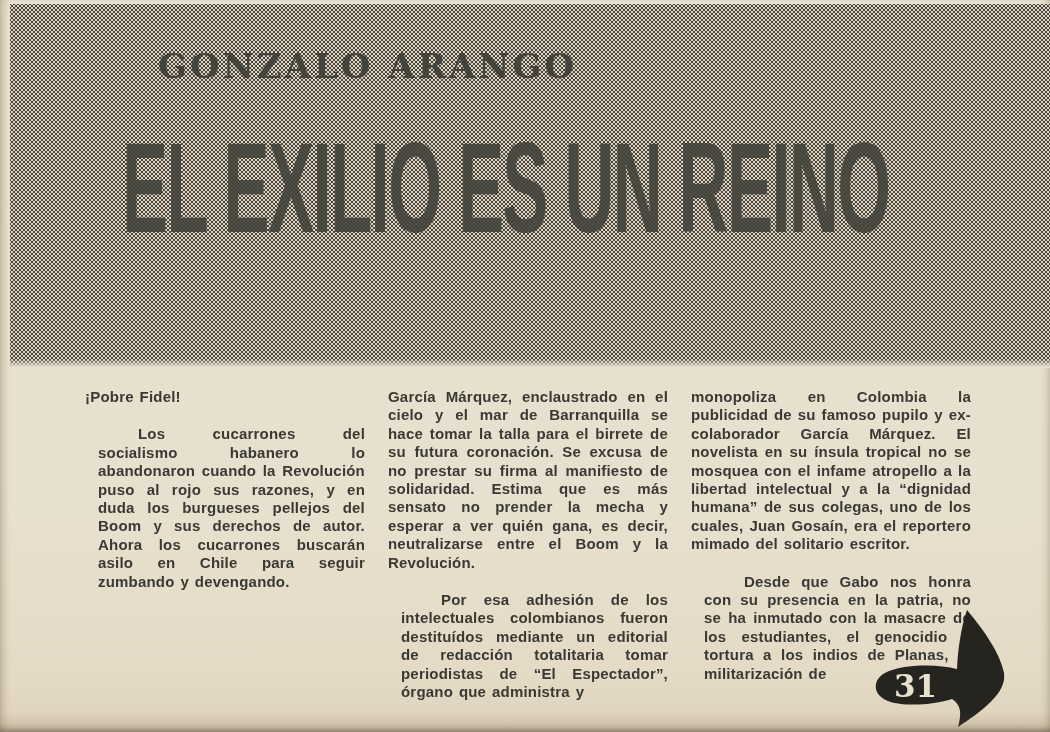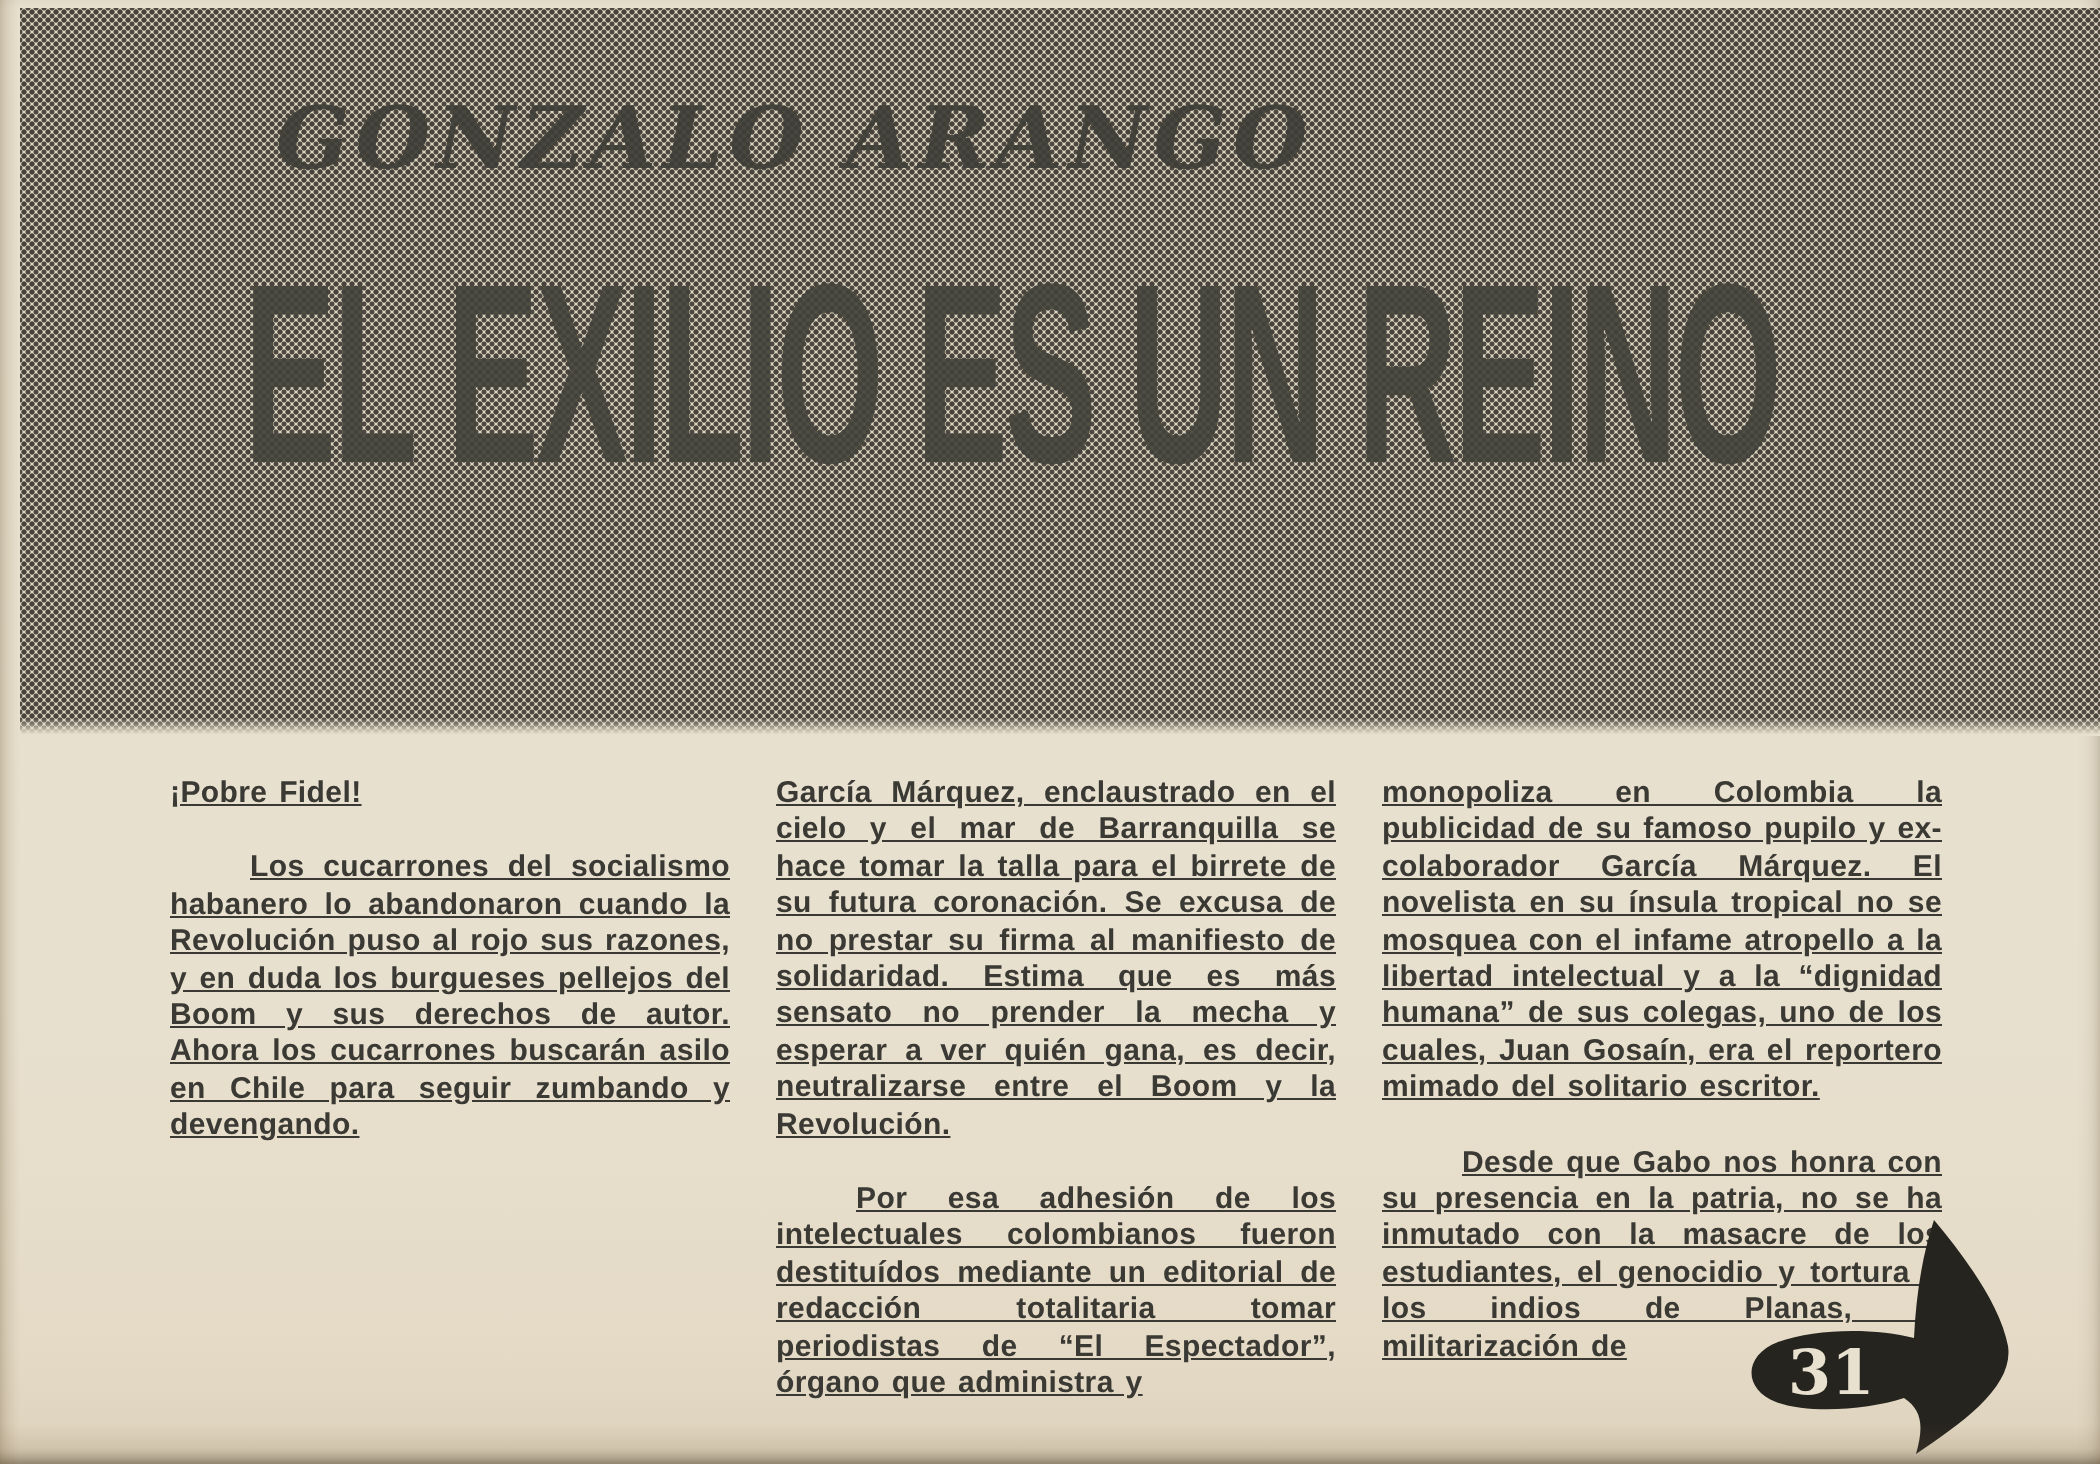--- a/index.html
+++ b/index.html
@@ -23,24 +23,24 @@
     background:
       radial-gradient(circle, #47433b 1.12px, rgba(71,67,59,0) 1.55px) 0 0 / 4px 4px,
       radial-gradient(circle, #4d4941 1.05px, rgba(71,67,59,0) 1.45px) 2px 2px / 4px 4px,
       #ddd5c2;
   }
   .halftone-band::after { 
     content: ""; position: absolute; left: 0; right: 0; bottom: -1px; height: 9px;
     background: linear-gradient(to bottom, rgba(232,224,206,0), #e8e0ce 90%);
   }
   .author {
-    position: absolute; left: 128px; top: 45px;
+    position: absolute; left: 148px; top: 45px;
     font-family: "DejaVu Serif", serif;
-    font-weight: bold; font-style: italic;
-    font-size: 43px; line-height: 1;
+    font-weight: bold; 
+    font-size: 34px; line-height: 1;
     letter-spacing: 3px;
     color: rgba(62,62,55,0.92);
     white-space: nowrap;
   }
   .title {
     position: absolute; left: 112px; top: 120px; margin: 0;
     white-space: nowrap;
   }
   .title-inner {
     display: inline-block;
@@ -58,23 +58,22 @@
     display: flex; gap: 23px;
   }
   .col { flex: 0 0 280px; width: 280px; }
   .col p {
     margin: 0 0 19px 0;
     font-size: 15px; line-height: 18.4px;
     font-weight: bold;
     letter-spacing: 0.2px; word-spacing: 1.5px;
     text-align: justify;
     color: #3a3934;
-    text-decoration: underline;
   }
-  .col p.indent { text-indent: 40px; }
+  .col p.indent { text-indent: 40px; margin-left: 13px; }
   
   .pagemark { position: absolute; left: 868px; top: 606px; width: 140px; height: 134px; }
   .pagemark svg { display: block; }
   .pagemark text {
     font-family: "DejaVu Serif", serif;
     font-weight: bold; font-size: 31px;
   }
   
   .bottom-shade {
     position: absolute; left: 0; right: 0; bottom: 0; height: 20px;

